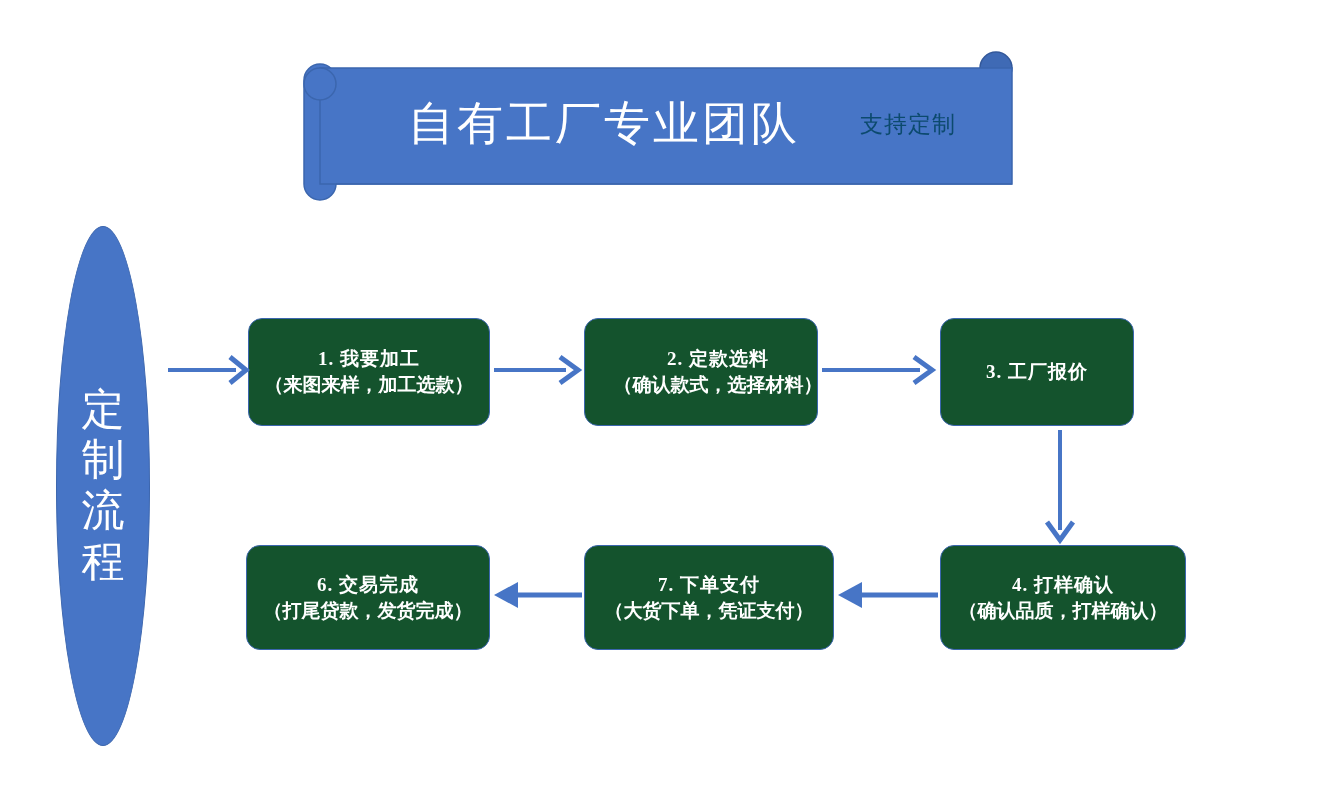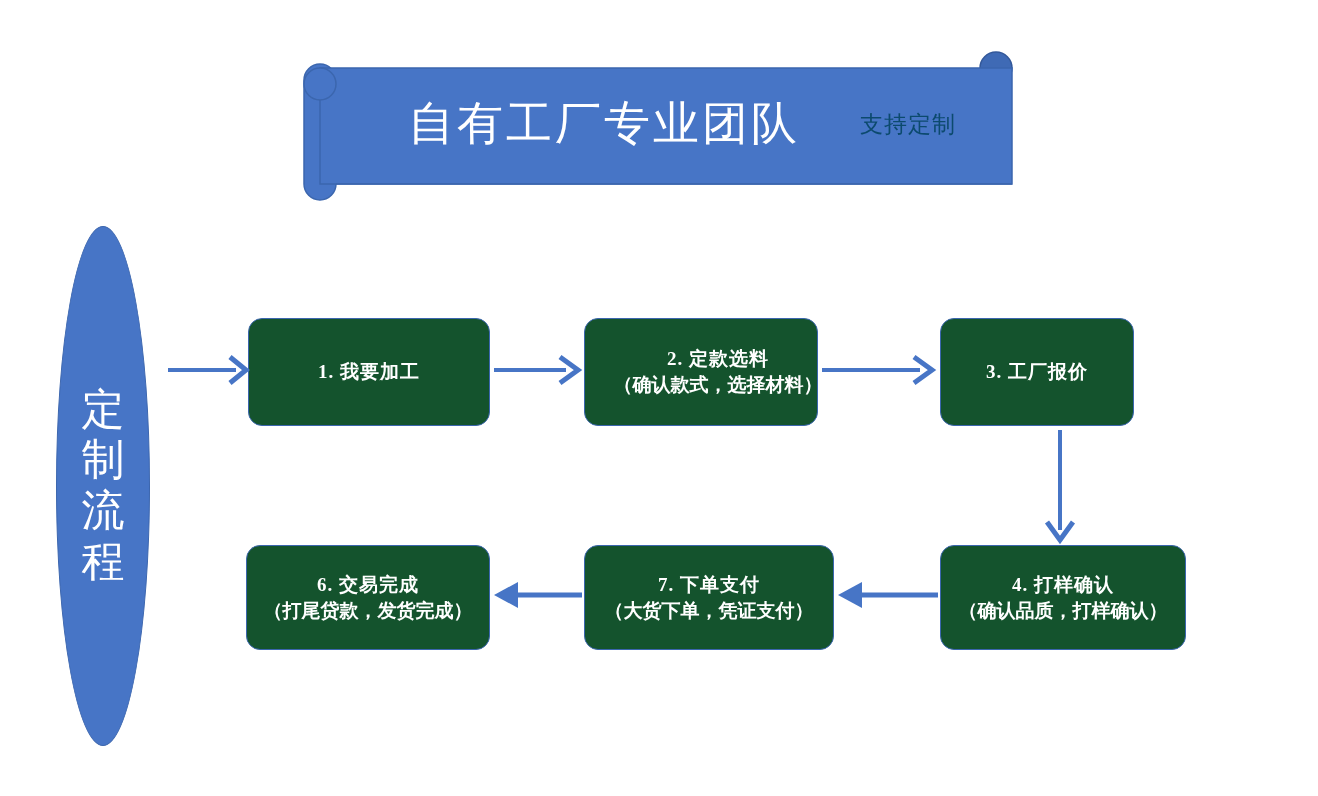--- a/index.html
+++ b/index.html
@@ -182,20 +182,21 @@
     <div class="ellipse-label">
       <span>定</span>
       <span>制</span>
       <span>流</span>
       <span>程</span>
     </div>
   </div>
 
   <div class="pbox" id="box1">
     <div class="line1">1. 我要加工</div>
+    <div class="line2">（来图来样，加工选款）</div>
   </div>
 
   <div class="pbox" id="box2">
     <div class="line1">2. 定款选料</div>
     <div class="line2">（确认款式，选择材料）</div>
   </div>
 
   <div class="pbox" id="box3">
     <div class="line1">3. 工厂报价</div>
   </div>

